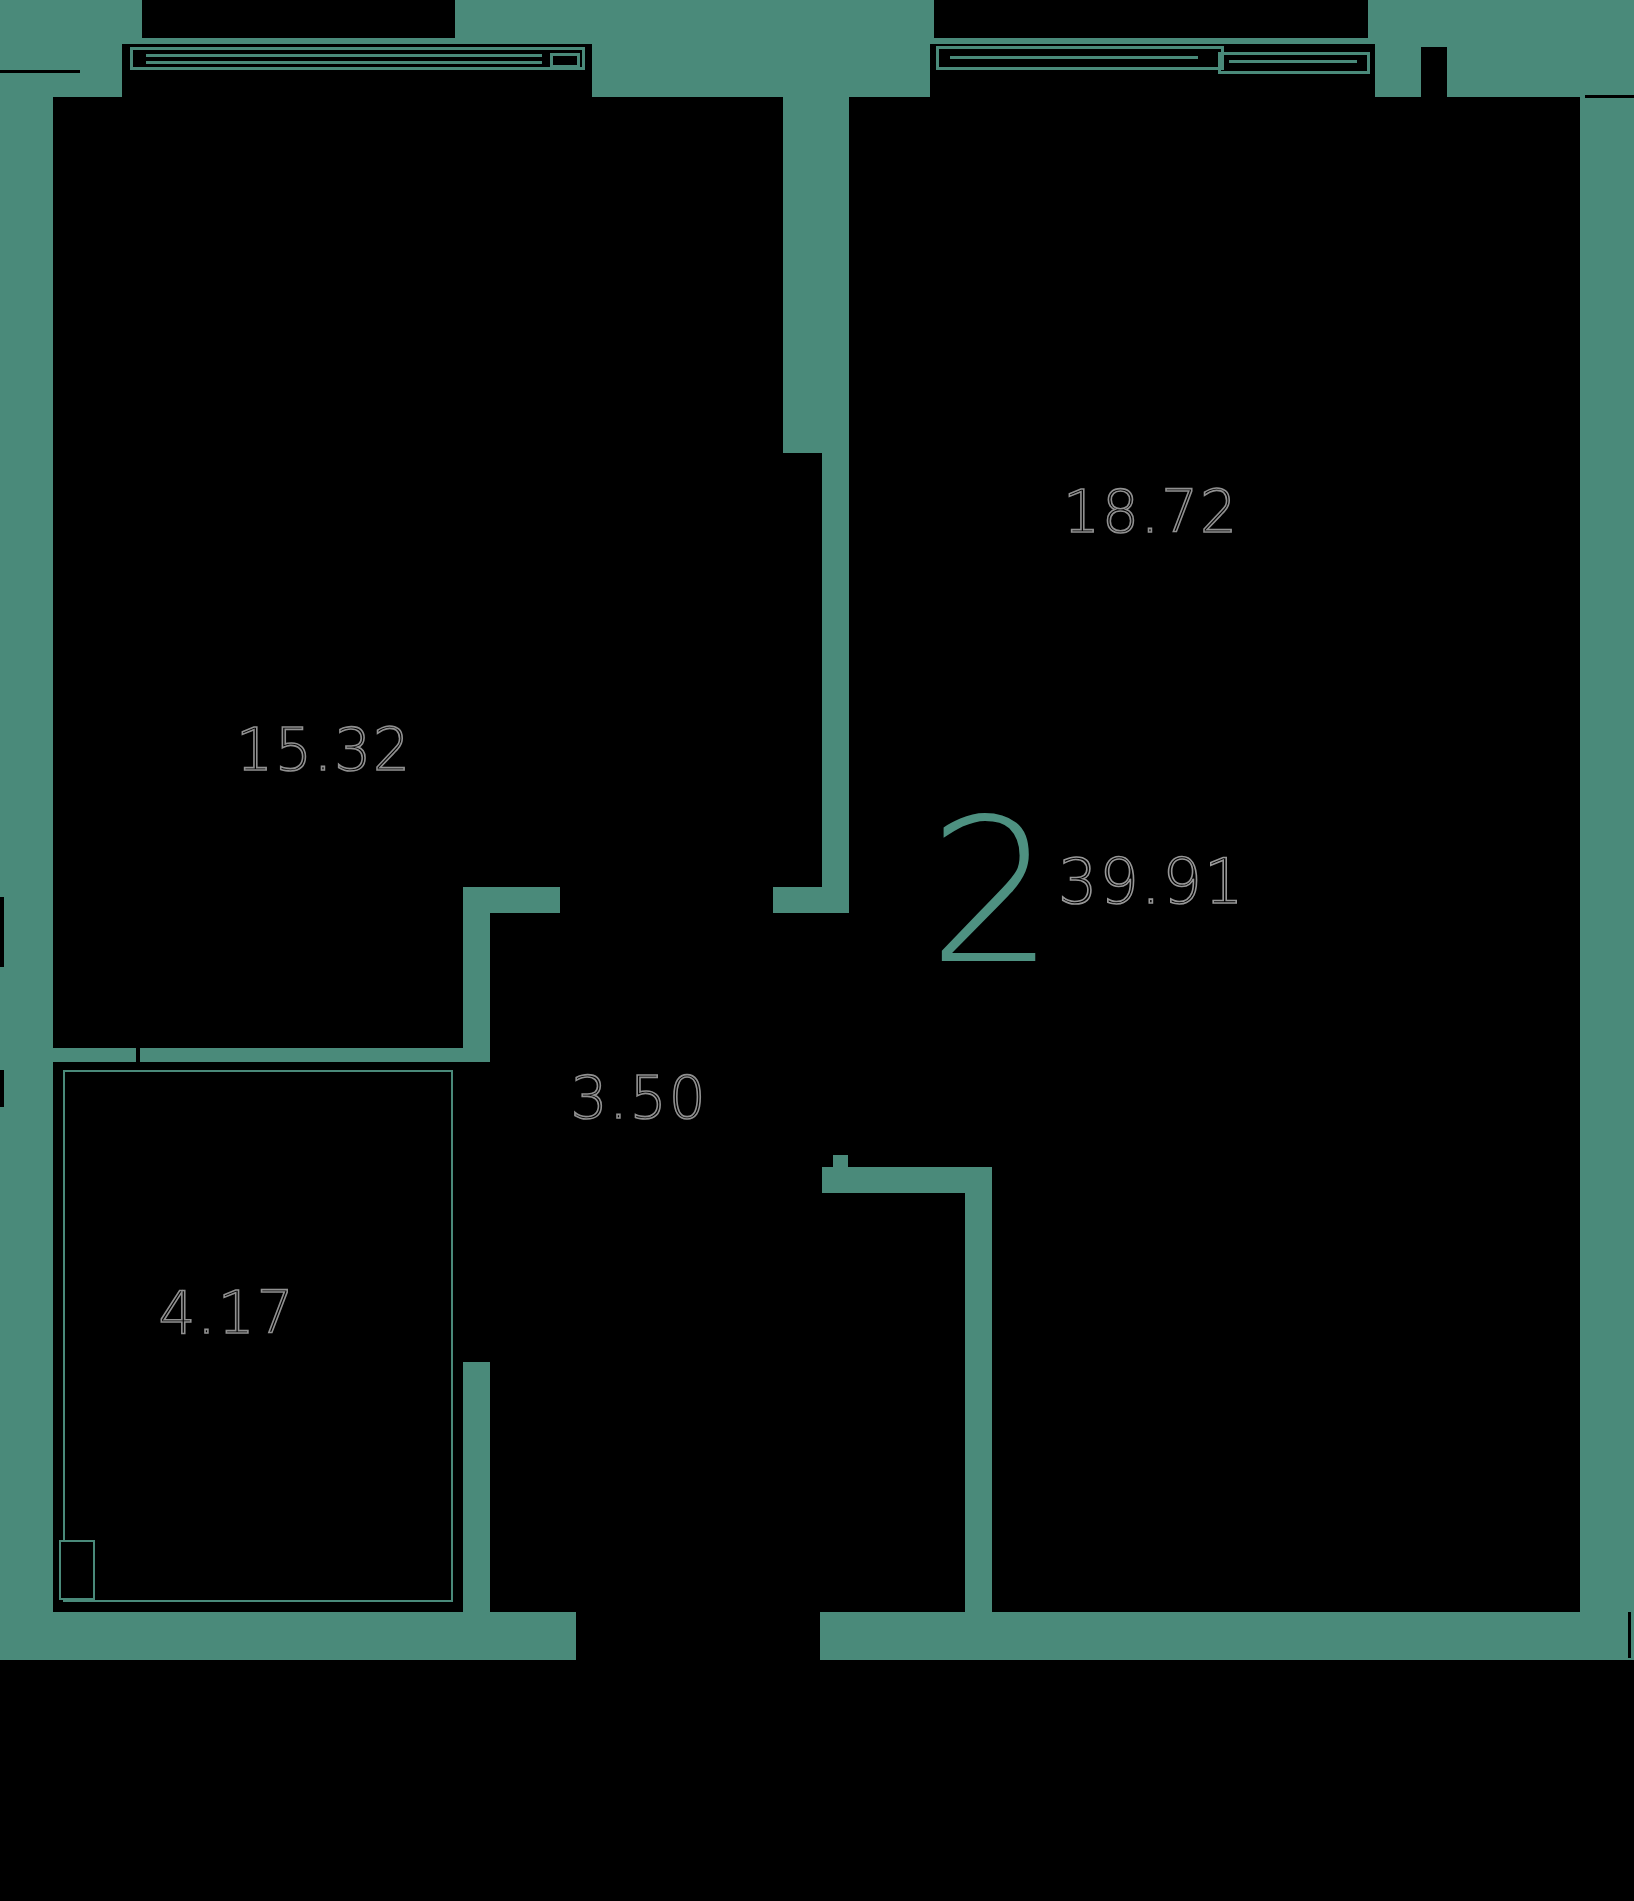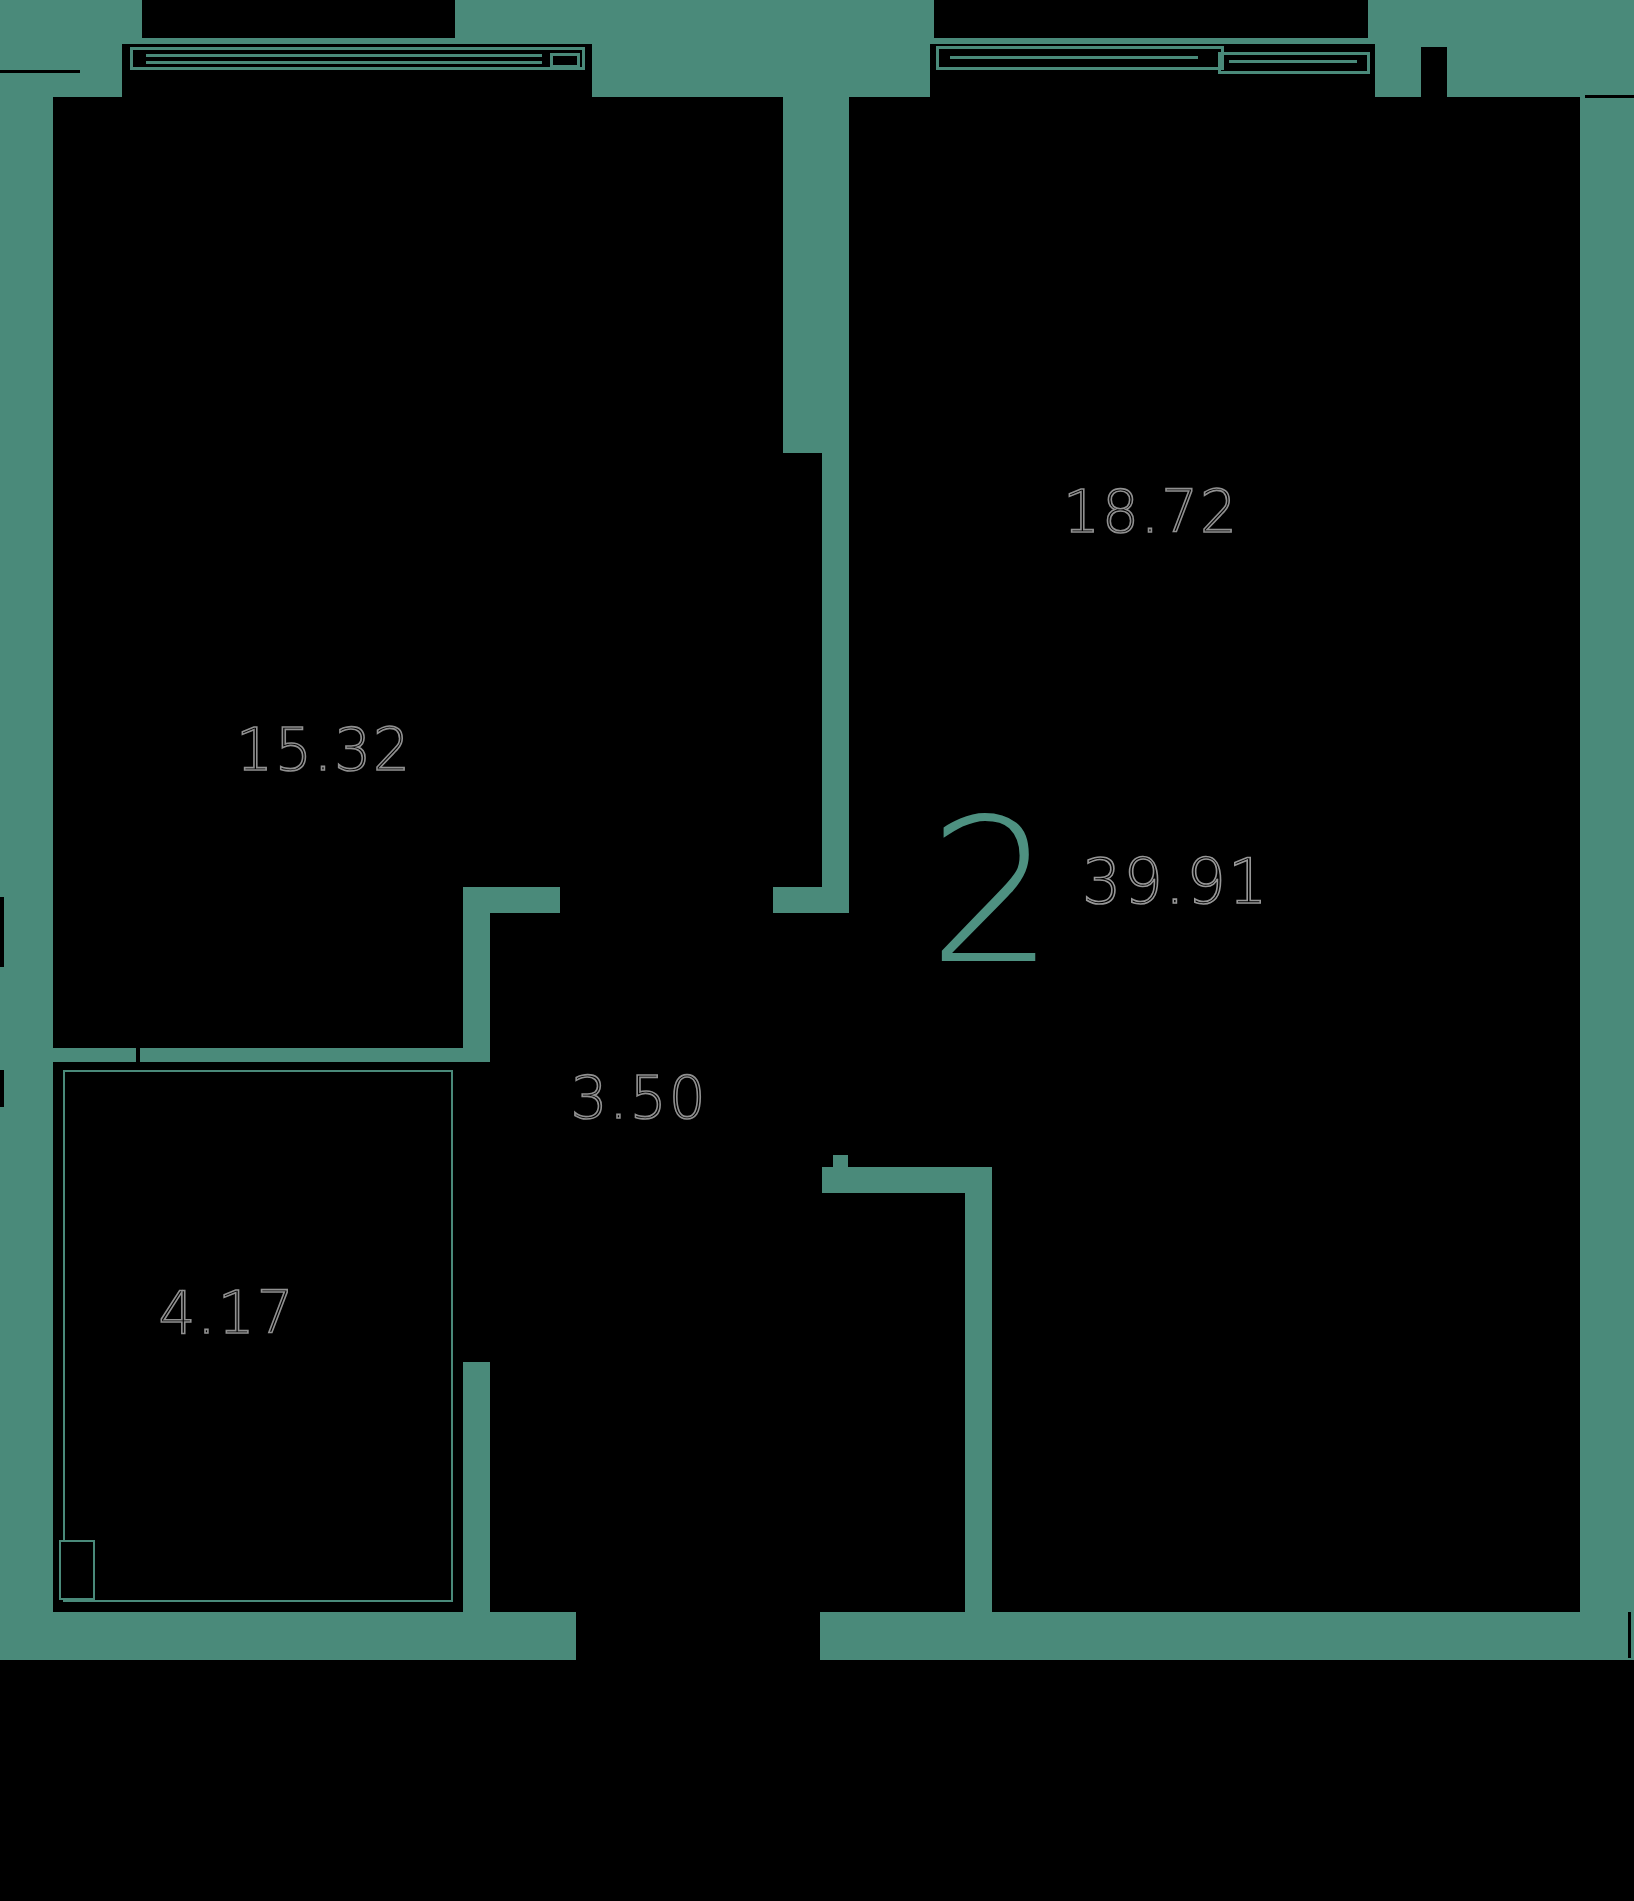--- a/index.html
+++ b/index.html
@@ -108,15 +108,15 @@
   <div class="blk" style="left:817px;top:1612px;width:3px;height:48px;"></div>
   <div class="blk" style="left:0;top:1660px;width:1634px;height:241px;"></div>
 
   <div class="area-label" style="left:324px;top:750px;">15.32</div>
   <div class="area-label" style="left:1151px;top:512px;">18.72</div>
   <div class="area-label" style="left:639px;top:1098px;">3.50</div>
   <div class="area-label" style="left:227px;top:1313px;">4.17</div>
 
   <div class="euro-label" style="left:962px;top:752px;">euro</div>
   <div class="big-digit" style="left:928px;top:792px;">2</div>
-  <div class="total-label" style="left:1058px;top:845px;margin-left:24px;">39.91</div>
+  <div class="total-label" style="left:1058px;top:845px;">39.91</div>
 
 </div>
 
 </body></html>

